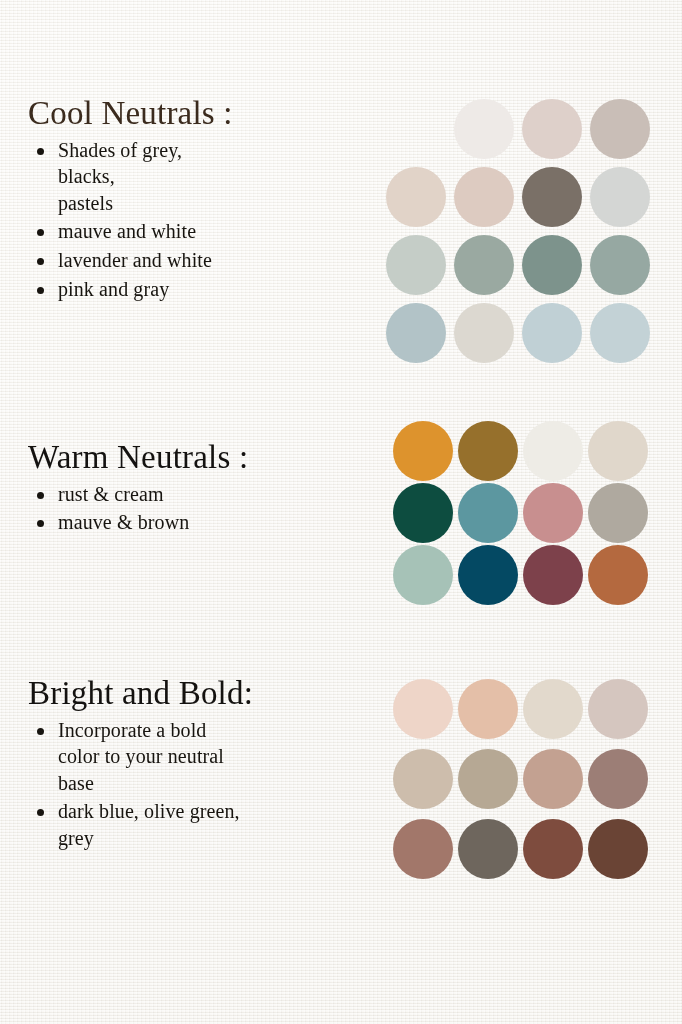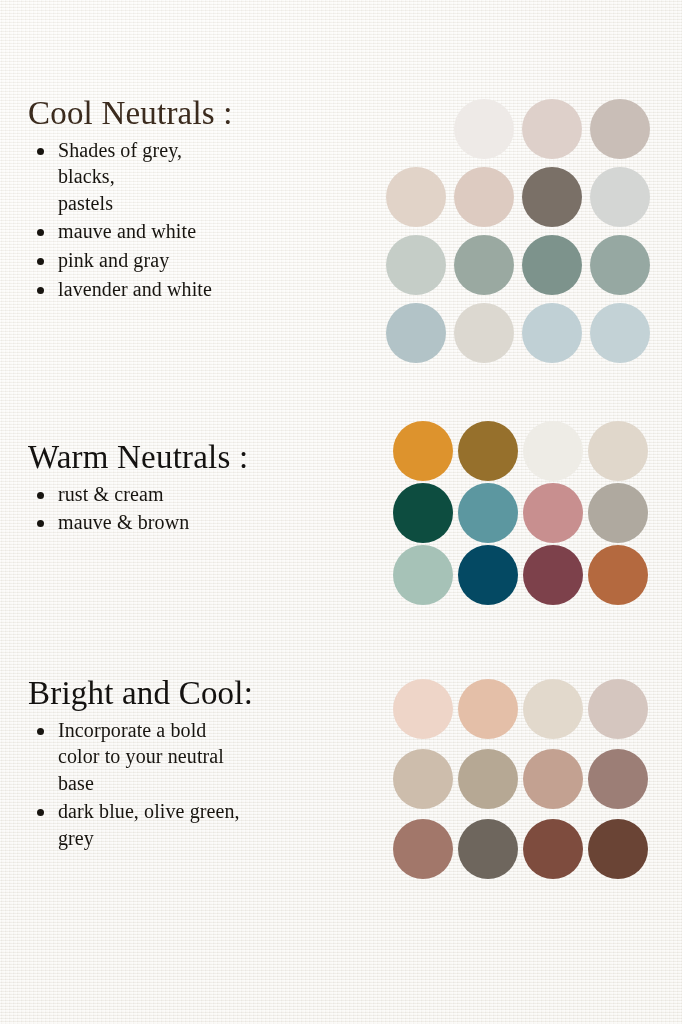--- a/index.html
+++ b/index.html
@@ -145,22 +145,22 @@
 
 <div id="page">
 
   <div class="section">
 
     <div class="text-col" style="top:96px;">
       <h2 class="heading cool" style="color: rgb(59, 43, 30);">Cool Neutrals :</h2>
       <ul class="bullets cool-list">
         <li><span>Shades of grey,<br>blacks,<br>pastels</span></li>
         <li><span>mauve and white</span></li>
+        <li><span>lavender and white</span></li>
         <li><span>pink and gray</span></li>
-        <li><span>lavender and white</span></li>
       </ul>
     </div>
 
     <div class="swatch-grid" id="grid-cool">
         <div class="swatch empty"></div>
         <div class="swatch" style="background: rgb(238, 234, 231);"></div>
         <div class="swatch" style="background: rgb(222, 208, 202);"></div>
         <div class="swatch" style="background: rgb(201, 190, 183);"></div>
         <div class="swatch" style="background: rgb(225, 211, 200);"></div>
         <div class="swatch" style="background: rgb(221, 203, 193);"></div>
@@ -199,21 +199,21 @@
         <div class="swatch" style="background: rgb(166, 194, 183);"></div>
         <div class="swatch" style="background: rgb(4, 73, 99);"></div>
         <div class="swatch" style="background: rgb(125, 65, 75);"></div>
         <div class="swatch" style="background: rgb(180, 105, 63);"></div>
       </div>
   </div>
 
   <div class="section">
 
     <div class="text-col" style="top:676px;">
-      <h2 class="heading" style="color: rgb(20, 18, 16);">Bright and Cool:</h2>
+      <h2 class="heading" style="color: rgb(20, 18, 16);">Bright and Bold:</h2>
       <ul class="bullets bold-list">
         <li><span>Incorporate a bold<br>color to your neutral<br>base</span></li>
         <li><span>dark blue, olive green,<br>grey</span></li>
       </ul>
     </div>
 
     <div class="swatch-grid" id="grid-bold">
         <div class="swatch" style="background: rgb(238, 213, 200);"></div>
         <div class="swatch" style="background: rgb(228, 191, 168);"></div>
         <div class="swatch" style="background: rgb(226, 217, 204);"></div>

